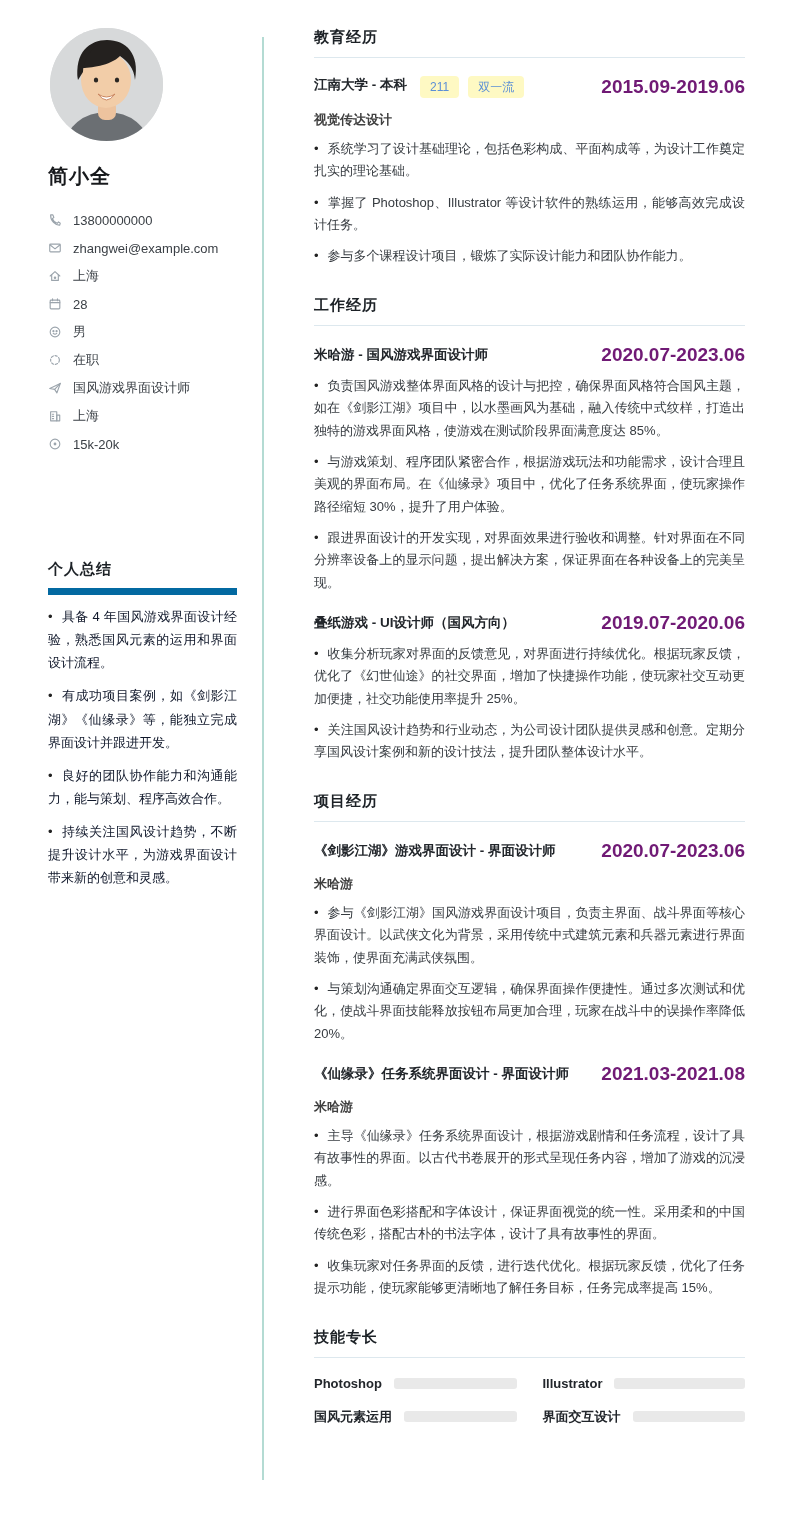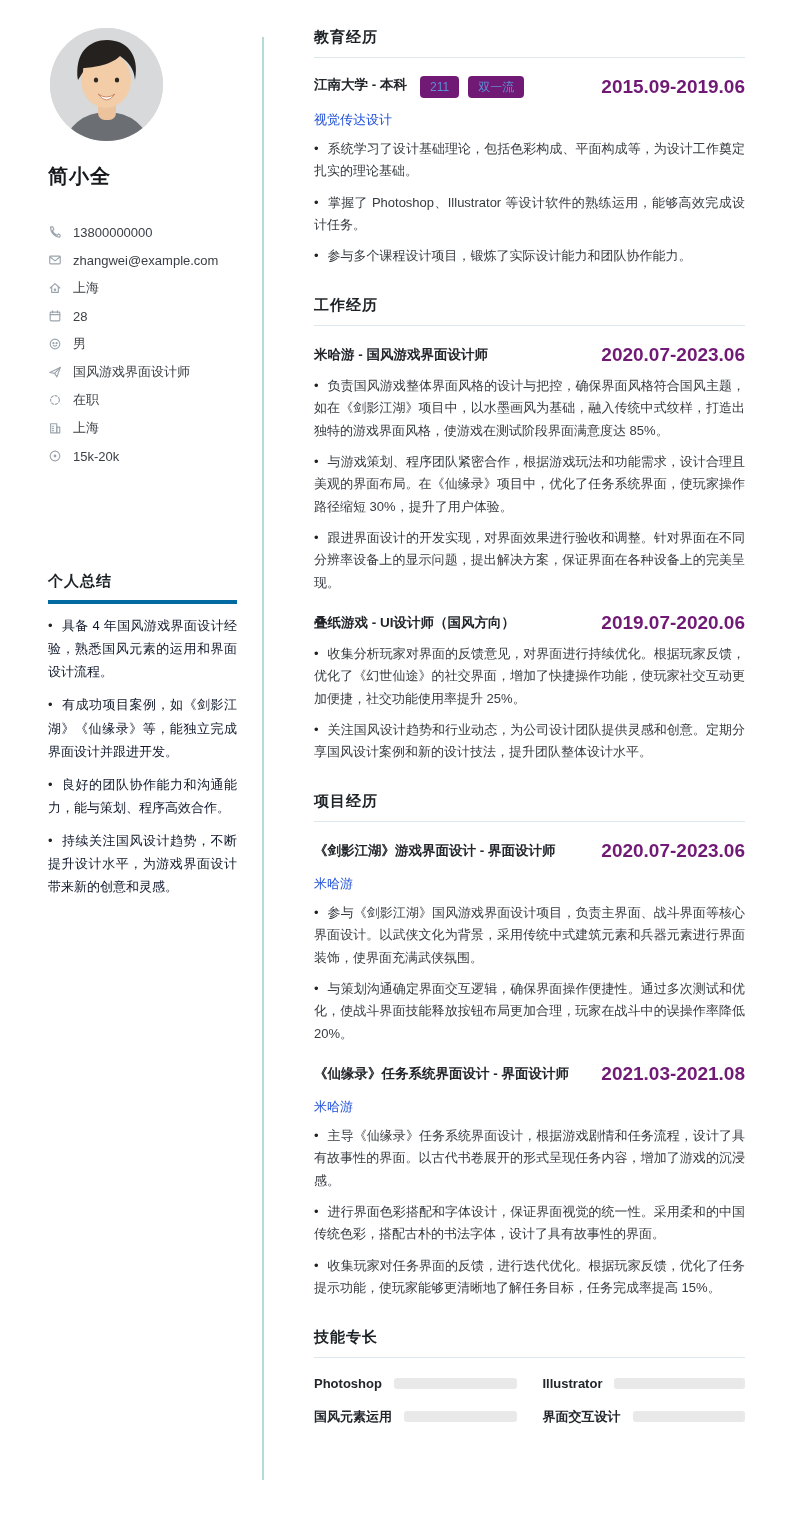--- a/index.html
+++ b/index.html
@@ -11,44 +11,44 @@
   }
   .page { display:flex; width:100%; height:100%; }
 
   
   .sidebar { width:263px; padding:28px 26px 0 48px; flex-shrink:0; }
   .divider { position:absolute; left:262px; top:37px; height:1443px; width:2px; background:#b4dbd3; }
 
   .avatar-wrap { width:113px; height:113px; border-radius:50%; overflow:hidden; background:#d7d9da; margin-left:2px; }
   .name { font-size:20px; font-weight:bold; color:#17191c; margin-top:22px; letter-spacing:1px; }
 
-  .contacts { margin-top:28px;text-align:center; }
+  .contacts { margin-top:16px;text-align:center; }
   .contact-row { display:flex; align-items:center; height:28px; font-size:13px; color:#3b4046; }
   .contact-row .cicon { width:14px; height:14px; margin-right:11px; flex-shrink:0; display:inline-flex; }
   .cicon svg { width:14px; height:14px; stroke:#9ba4ac; fill:none; stroke-width:1.3; stroke-linecap:round; stroke-linejoin:round; }
 
   .side-section { margin-top:102px; }
   .side-title { font-size:15px; font-weight:bold; color:#1c2126; letter-spacing:1px;
-    padding-bottom:9px; border-bottom:4px solid #0369a1; }
+    padding-bottom:9px; border-bottom:7px solid #0369a1; }
   .side-bullets { margin-top:8px; }
   .side-bullets p { font-size:13px; line-height:1.78; margin:10px 0; text-align:justify; color:#0f172a; }
   p.b::before { content:"•"; margin-right:9px; color:#222; }
 
   
   .main { flex:1; padding:28px 49px 0 51px; }
   .section { margin-bottom:28px; }
   .sec-title { font-size:15px; font-weight:bold; color:#1c2126; letter-spacing:1px;
     padding-bottom:10px; border-bottom:1px solid #dde8ee; margin-bottom:18px; }
   .entry { margin-bottom:18px; }
   .entry-head { display:flex; justify-content:space-between; align-items:center; }
   .entry-title { font-size:13.5px; font-weight:bold; color:#22262b; display:flex; align-items:flex-start; }
   .entry-date { font-size:19px; font-weight:bold; color:#701a75; }
   .badges { display:inline-flex; gap:9px; margin-left:13px; }
-  .badge { font-size:12px; font-weight:normal; color:#5b8fd6; background:#701a75; border-radius:4px; padding:2px 10px; line-height:1.5; }
-  .sub-line { font-size:13px; font-weight:normal; color:#1d4ed8; margin-top:13px; }
+  .badge { font-size:12px; font-weight:normal; color:#5b8fd6; background:#fef9c3; border-radius:4px; padding:2px 10px; line-height:1.5; }
+  .sub-line { font-size:13px; font-weight:bold; color:#404040; margin-top:13px; }
   .entry p.b { font-size:13px; line-height:1.72; margin:9px 0; text-align:justify; color:#363b40; }
 
   
   .skill-grid { display:grid; grid-template-columns:1fr 1fr; column-gap:26px; row-gap:17px; margin-bottom:26px; margin-top:2px; }
   .skill-row { display:flex; align-items:center; }
   .skill-label { font-size:13px; font-weight:bold; color:#22262b; margin-right:12px; white-space:nowrap; }
   .skill-track { flex:1; height:11px; background:#e9e9e9; border-radius:3px; overflow:hidden; }
   .skill-fill { height:100%; background:#7fc99f; clip-path:polygon(0 0,100% 0,calc(100% - 9px) 100%,0 100%); }
 </style>
 </head>
@@ -119,33 +119,33 @@
               <circle cx="6.2" cy="7" r="0.6"></circle>
               <circle cx="9.8" cy="7" r="0.6"></circle>
               <path d="M6 9.6 Q8 11.2 10 9.6"></path>
             </svg>
         </span>
         <span>男</span>
       </div>
       <div class="contact-row">
         <span class="cicon">
           <svg viewBox="0 0 16 16">
+              <circle cx="8" cy="8" r="5" stroke-dasharray="2.6 2"></circle>
+            </svg>
+        </span>
+        <span>在职</span>
+      </div>
+      <div class="contact-row">
+        <span class="cicon">
+          <svg viewBox="0 0 16 16">
               <path d="M2 8.6 L14 2.8 L10.2 13.6 L7.6 9.6 Z"></path>
               <line x1="7.6" y1="9.6" x2="14" y2="2.8"></line>
             </svg>
         </span>
         <span>国风游戏界面设计师</span>
-      </div>
-      <div class="contact-row">
-        <span class="cicon">
-          <svg viewBox="0 0 16 16">
-              <circle cx="8" cy="8" r="5" stroke-dasharray="2.6 2"></circle>
-            </svg>
-        </span>
-        <span>在职</span>
       </div>
       <div class="contact-row">
         <span class="cicon">
           <svg viewBox="0 0 16 16">
               <rect x="3" y="3.2" width="7" height="10.3"></rect>
               <rect x="10" y="7" width="3.4" height="6.5"></rect>
               <line x1="5" y1="6" x2="6.4" y2="6"></line>
               <line x1="5" y1="8.5" x2="6.4" y2="8.5"></line>
               <line x1="5" y1="11" x2="6.4" y2="11"></line>
             </svg>

